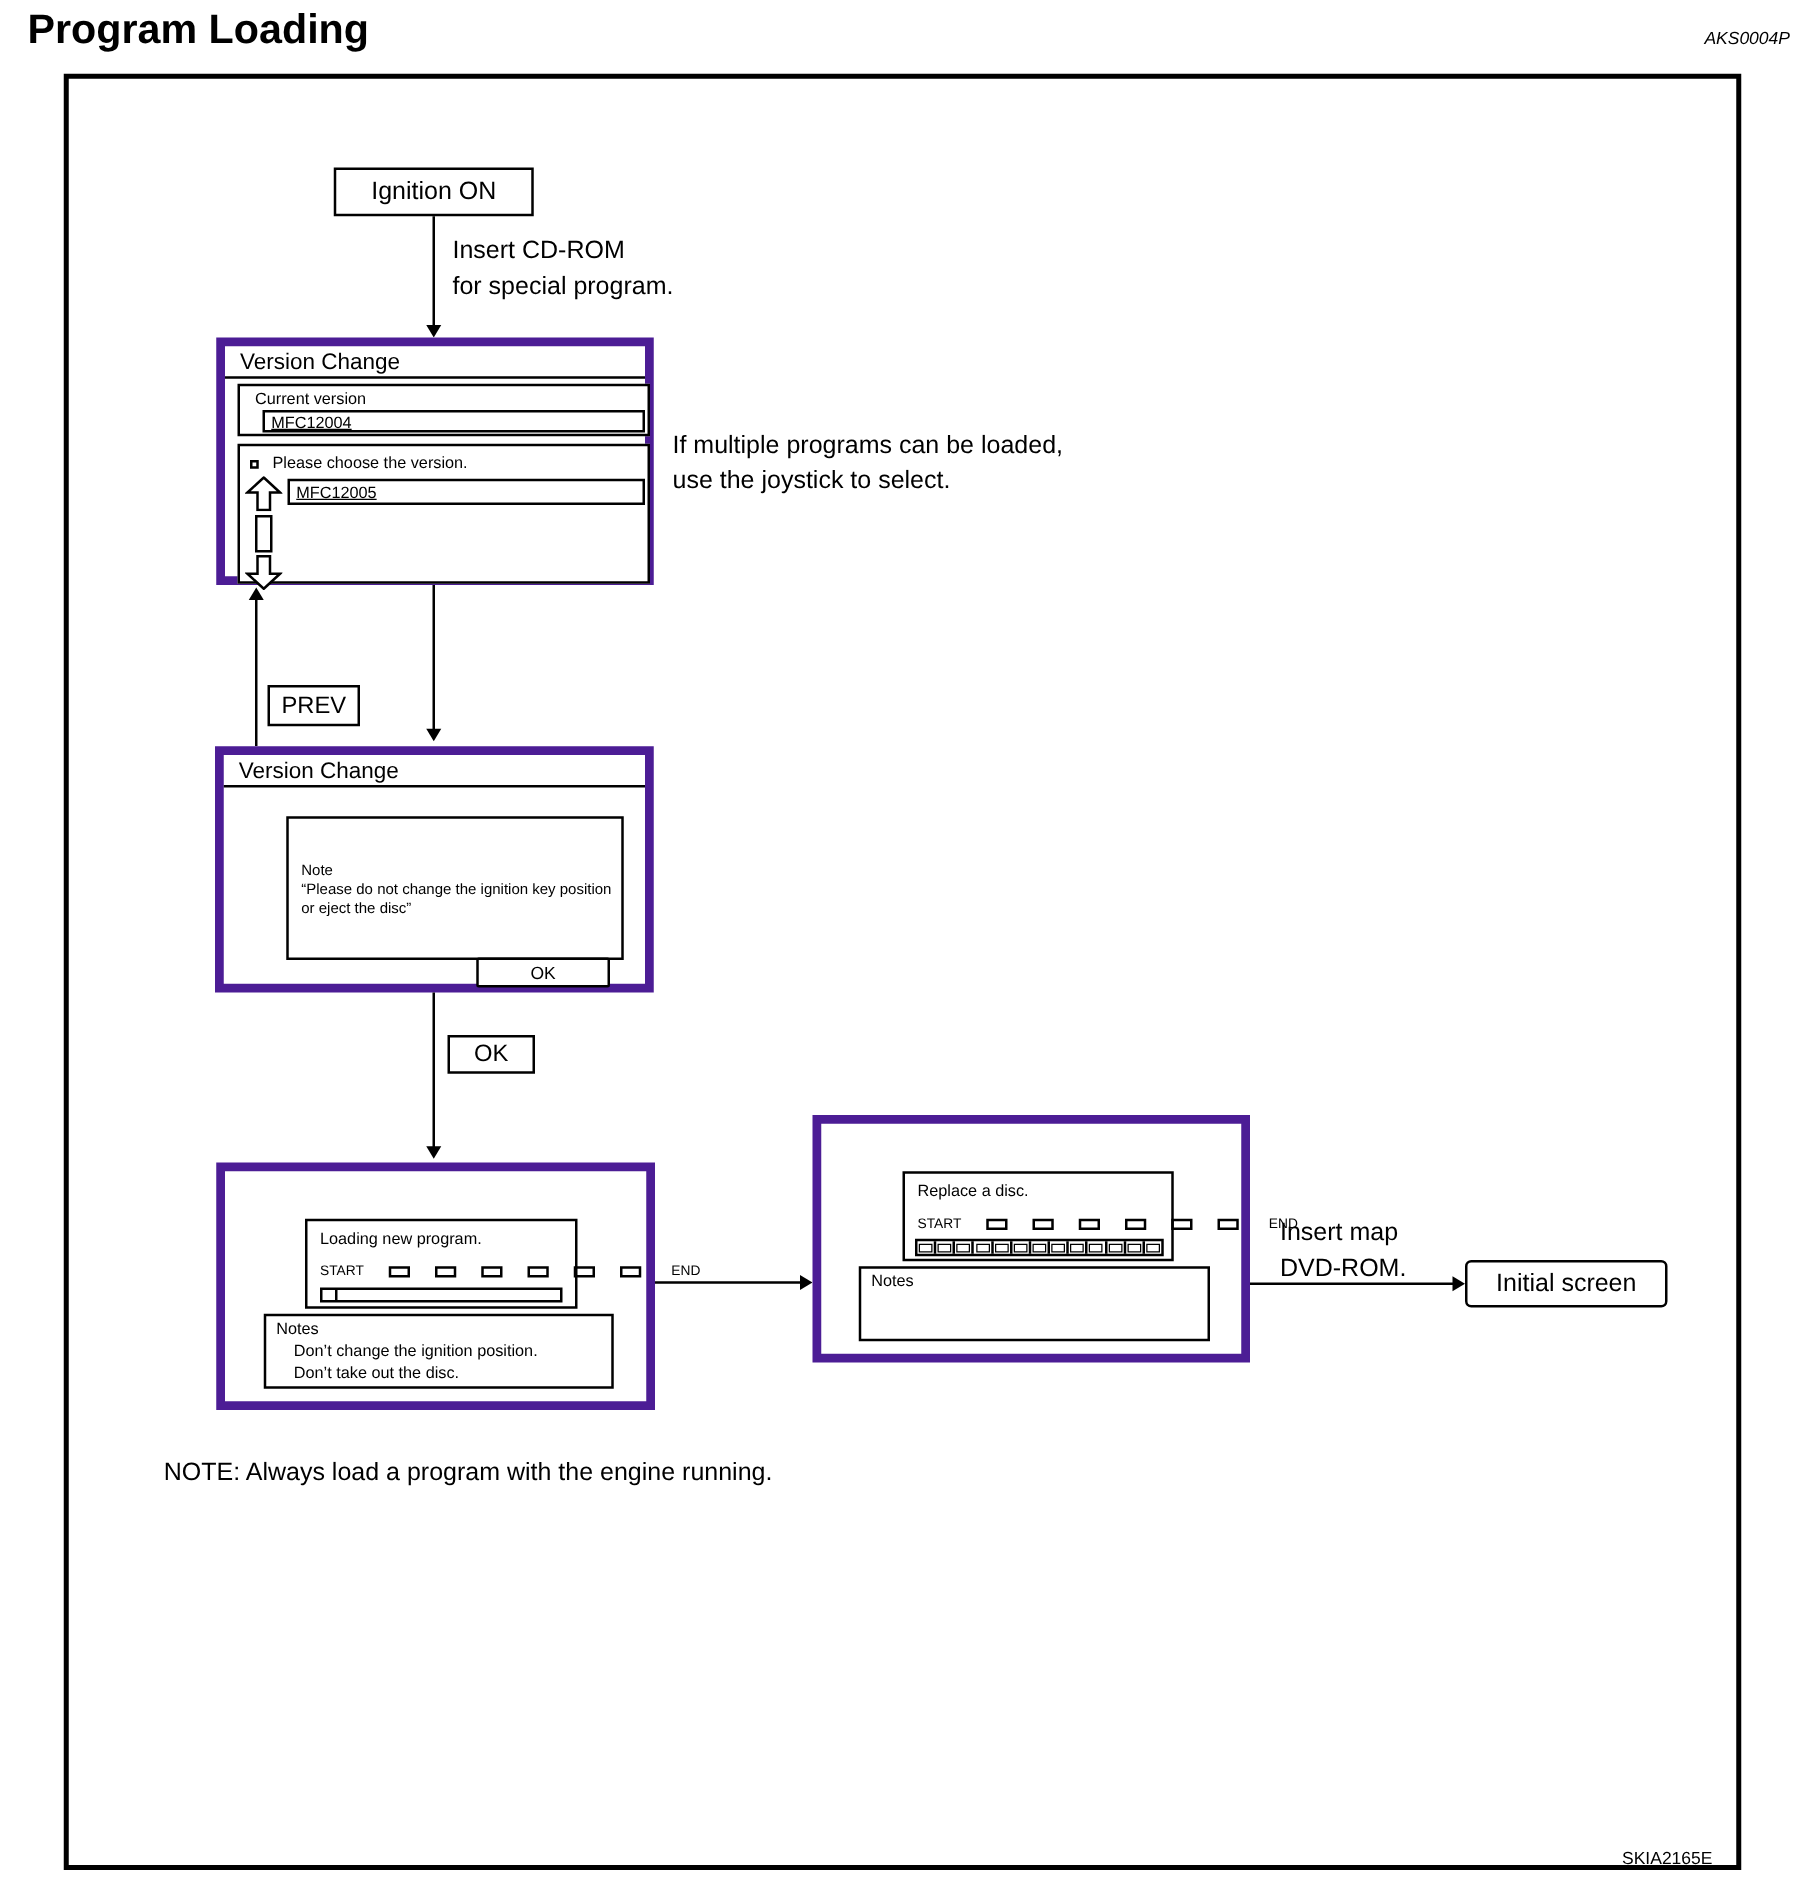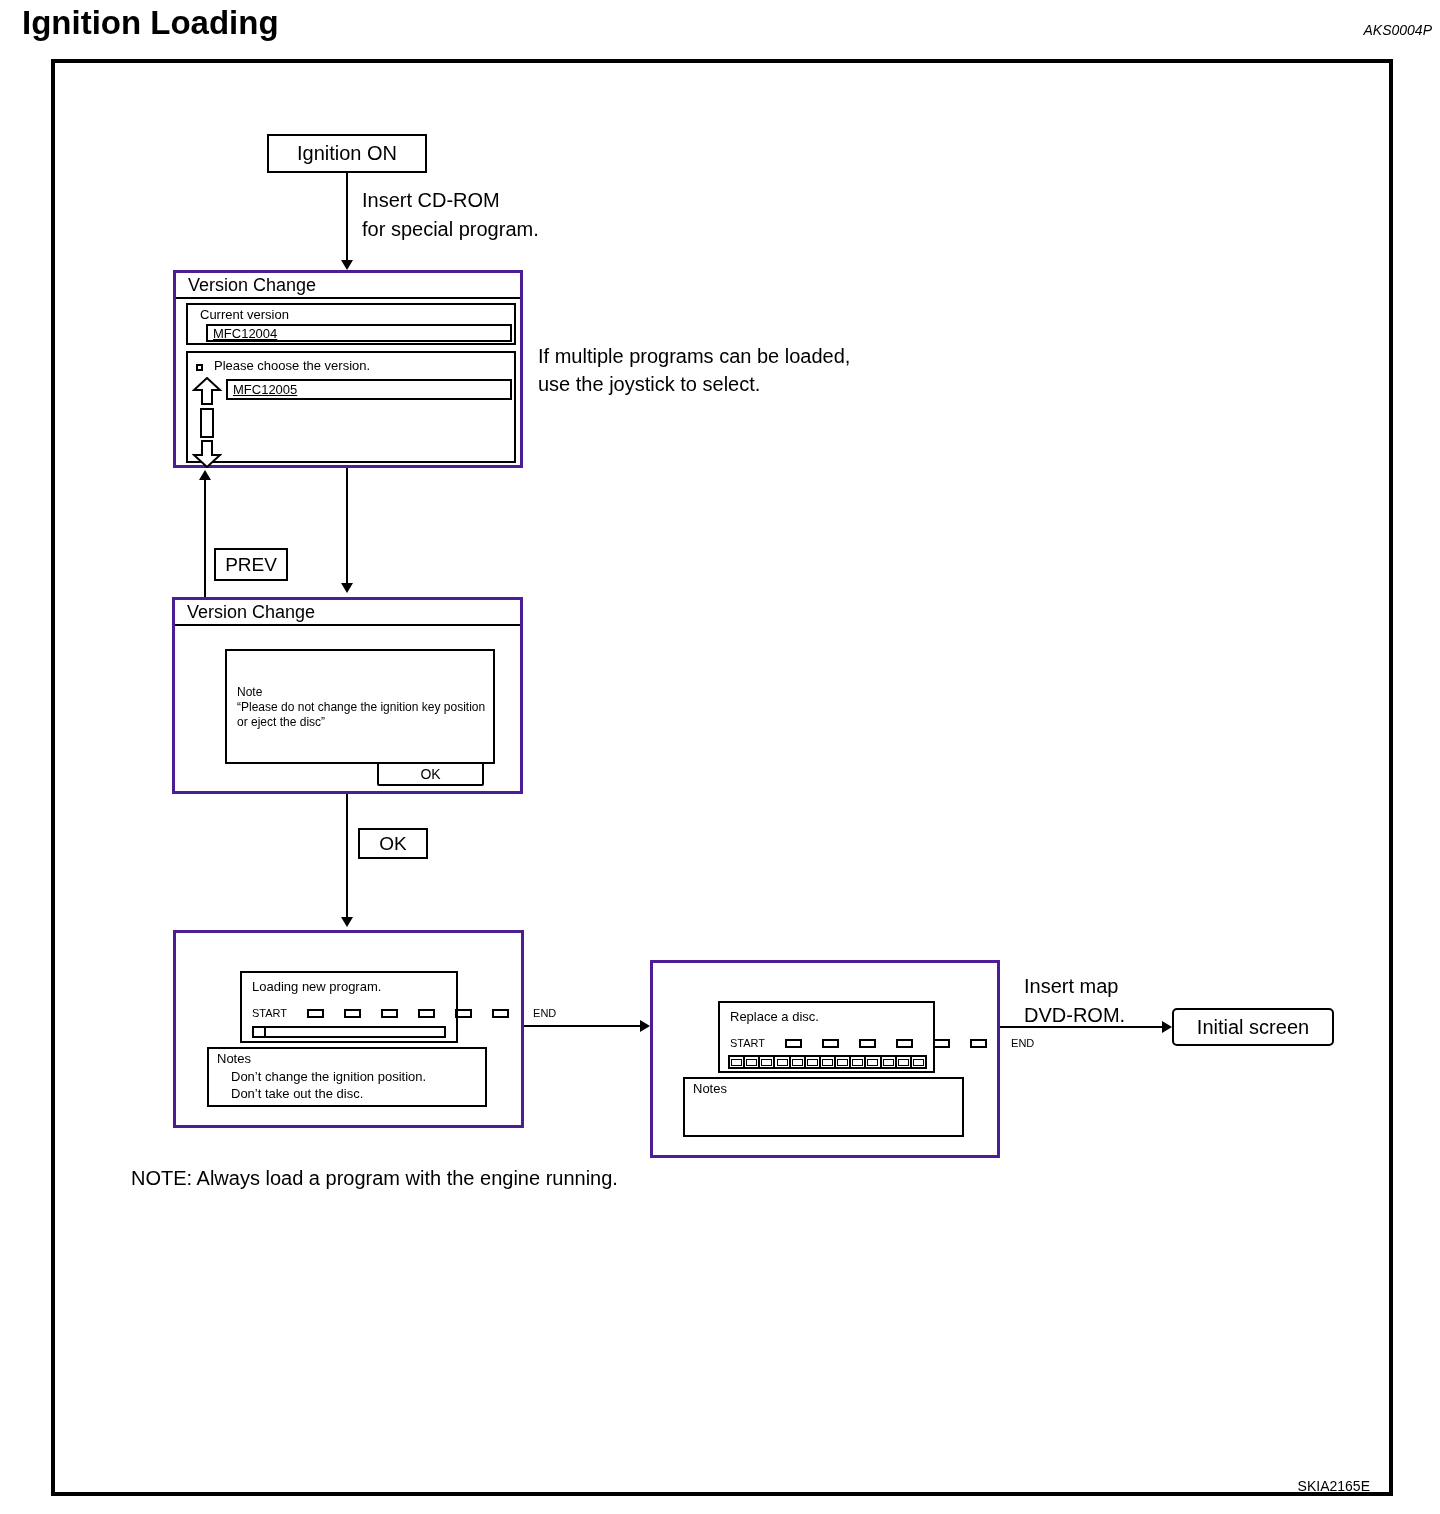--- a/index.html
+++ b/index.html
@@ -4,21 +4,21 @@
 <style>
   html,body{margin:0;padding:0;background:#fff;}
   .page{position:relative;width:1440px;height:1514px;background:#fff;color:#000;
         font-family:"Liberation Sans","DejaVu Sans",sans-serif;overflow:hidden;}
   .abs{position:absolute;}
   .doc-title{font-size:33px;font-weight:bold;letter-spacing:0px;}
   .ref{font-size:14px;}
   .italic{font-style:italic;}
   .frame{border:4px solid #000;box-sizing:border-box;}
   .bx{border:2px solid #000;box-sizing:border-box;background:#fff;}
-  .bx3{border:3px solid #4c1d95;box-sizing:border-box;background:#fff;}
+  .bx3{border:7px solid #4c1d95;box-sizing:border-box;background:#fff;}
   .ctr{display:flex;align-items:center;justify-content:center;}
   .flowlbl{font-size:20px;line-height:29px;}
   .vline{width:2px;background:#000;}
   .hline{height:2px;background:#000;}
   .arr-down{width:0;height:0;border-left:6px solid transparent;border-right:6px solid transparent;border-top:10px solid #000;}
   .arr-up{width:0;height:0;border-left:6px solid transparent;border-right:6px solid transparent;border-bottom:10px solid #000;}
   .arr-right{width:0;height:0;border-top:6px solid transparent;border-bottom:6px solid transparent;border-left:10px solid #000;}
   .scr-header{position:absolute;left:0;top:0;right:0;height:26px;border-bottom:2px solid #000;
               font-size:18px;line-height:25px;padding-left:12px;box-sizing:border-box;}
   .slabel{font-size:13px;white-space:nowrap;}
@@ -29,21 +29,21 @@
   .seg:last-child{border-right:none;}
   .seg-in{margin:2px auto 0;width:9px;height:5px;border:1px solid #000;}
   .notetext{font-size:12px;line-height:15px;white-space:nowrap;}
   .bullet{width:7px;height:7px;border:2px solid #000;box-sizing:border-box;}
 </style>
 </head>
 <body>
 
 <div class="page">
 
-  <div class="abs doc-title" style="left:22px;top:4px;">Ignition Loading</div>
+  <div class="abs doc-title" style="left:22px;top:4px;">Program Loading</div>
   <div class="abs ref italic" style="right:8px;top:22px;">AKS0004P</div>
 
   <div class="abs frame" style="left:51px;top:59px;width:1342px;height:1437px;"></div>
 
   <div class="abs bx ctr" style="left:267px;top:134px;width:160px;height:39px;font-size:20px;">
     <span>Ignition ON</span>
   </div>
 
   <div class="abs vline" style="left:346px;top:173px;height:88px;"></div>
   <div class="abs arr-down" style="left:341px;top:260px;"></div>
@@ -127,21 +127,21 @@
       <div class="abs slabel" style="left:22px;top:19px;line-height:17px;">
         <div>Don’t change the ignition position.</div>
         <div>Don’t take out the disc.</div>
       </div>
     </div>
   </div>
 
   <div class="abs hline" style="left:524px;top:1025px;width:117px;"></div>
   <div class="abs arr-right" style="left:640px;top:1020px;"></div>
 
-  <div class="abs bx3" style="left:650px;top:960px;width:350px;height:198px;">
+  <div class="abs bx3" style="left:650px;top:892px;width:350px;height:198px;">
     <div class="abs bx" style="left:65px;top:38px;width:217px;height:72px;">
       <div class="abs slabel" style="left:10px;top:6px;">Replace a disc.</div>
       <div class="abs startrow" style="left:10px;top:34px;">
         <span>START</span>
         <span class="cellbox"></span>
         <span class="cellbox"></span>
         <span class="cellbox"></span>
         <span class="cellbox"></span>
         <span class="cellbox"></span>
         <span class="cellbox"></span>

